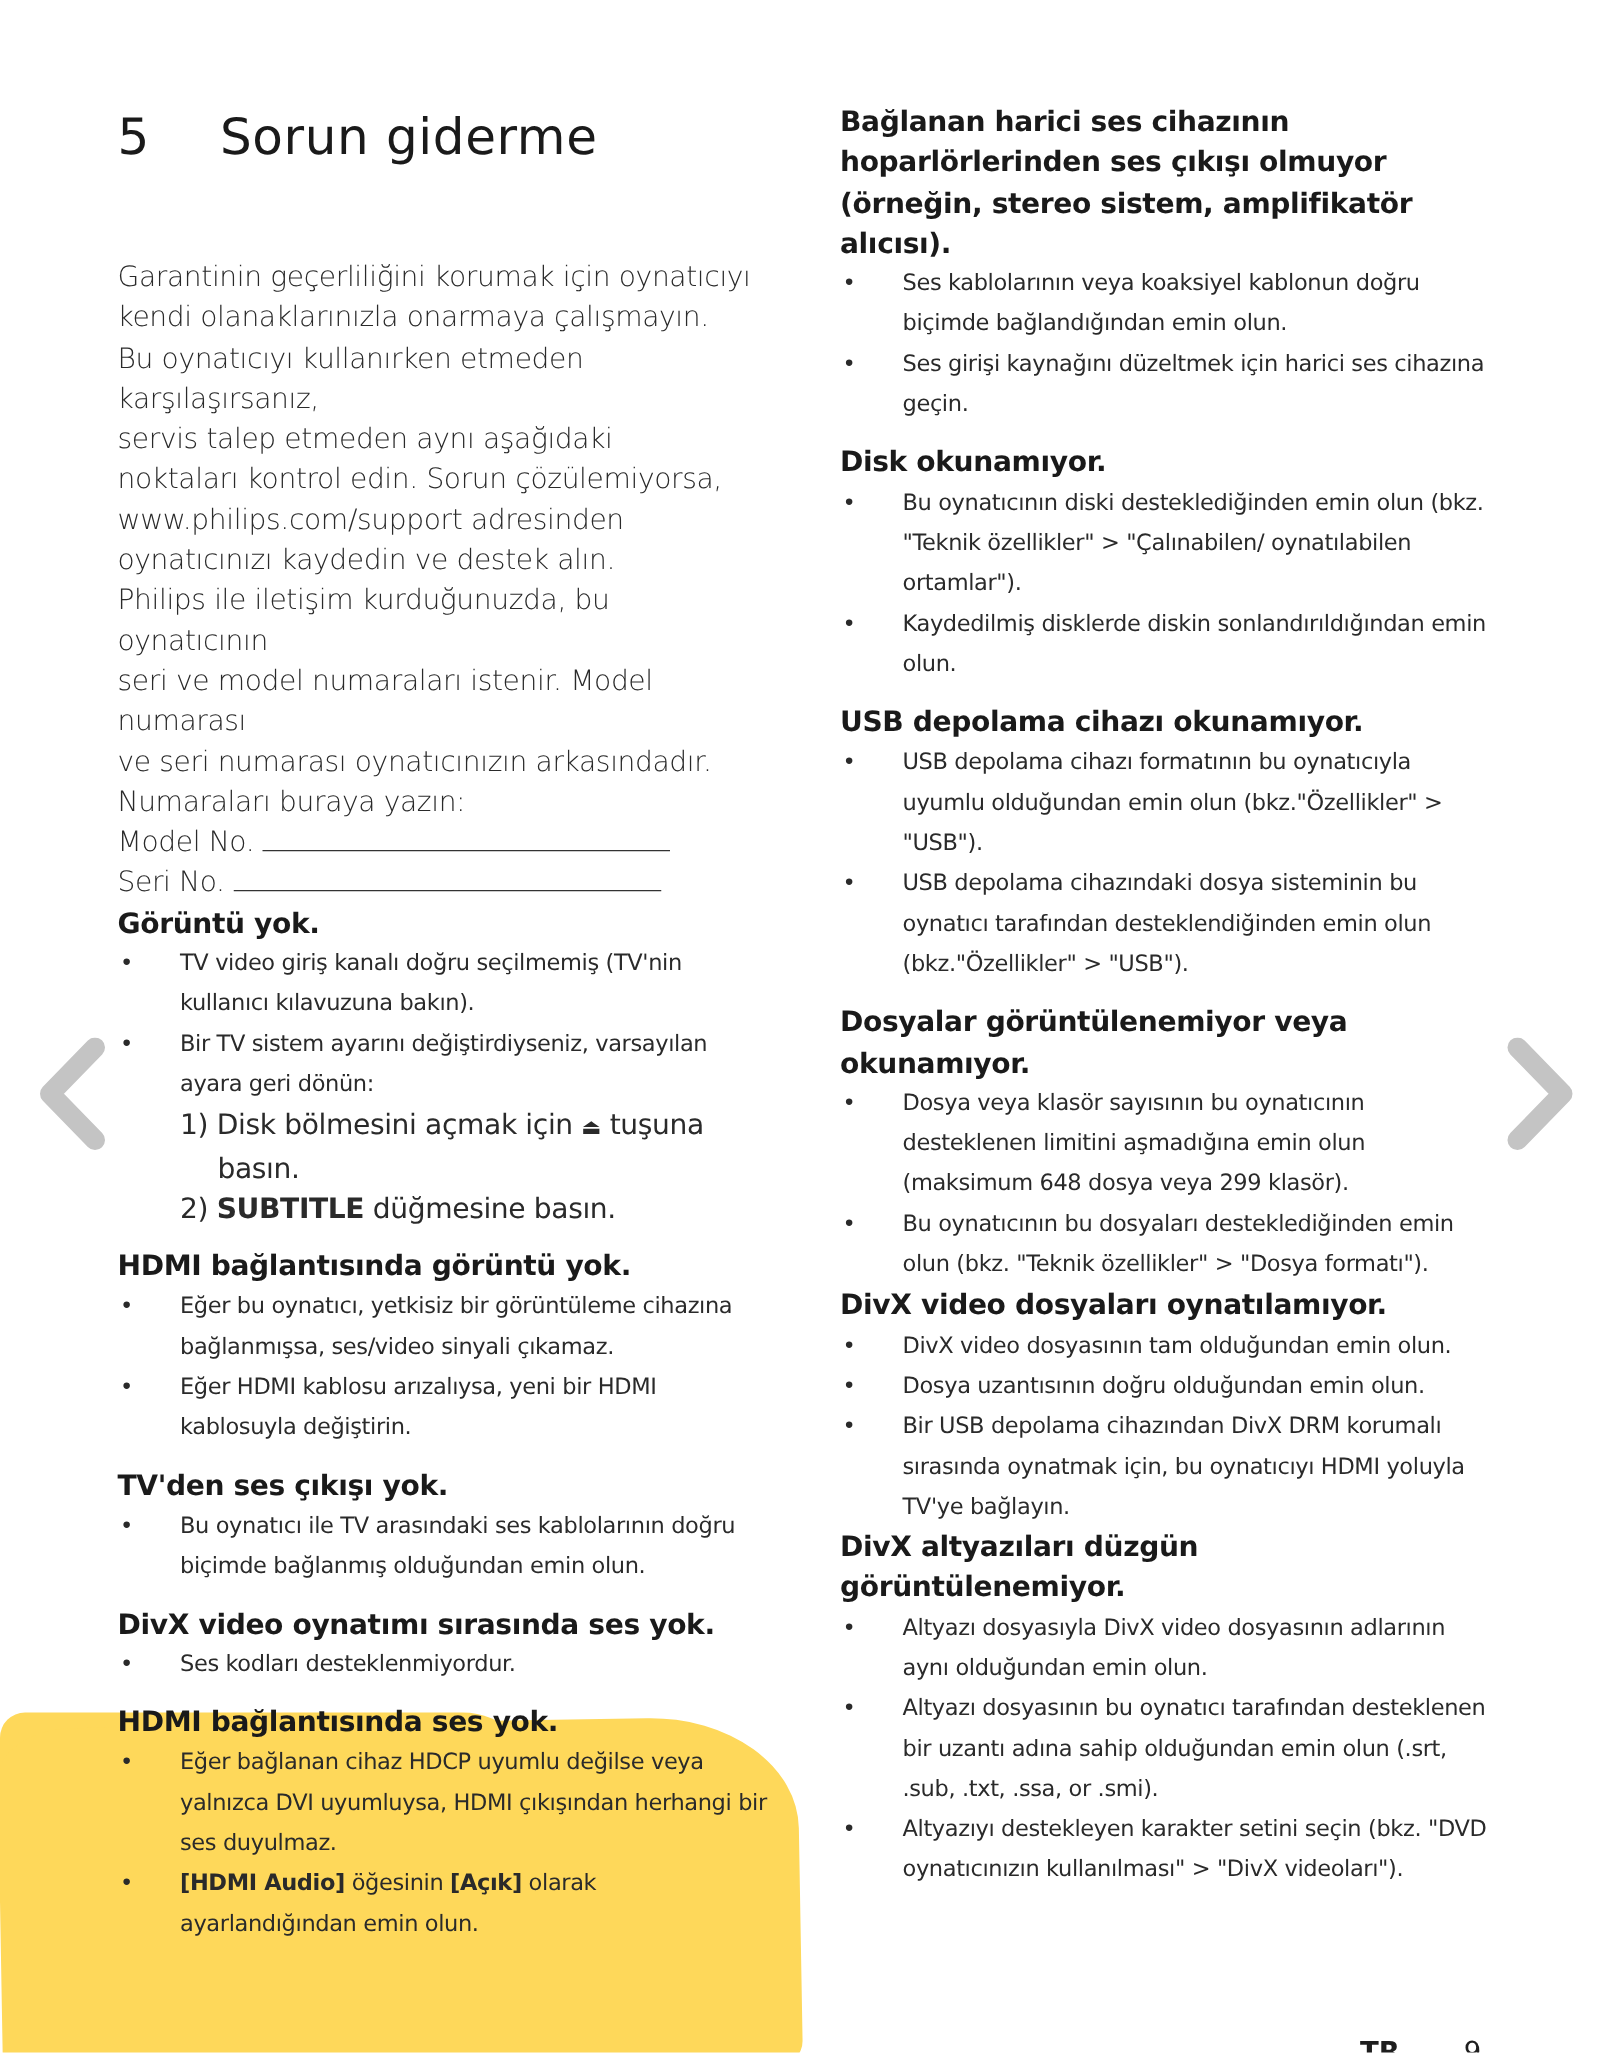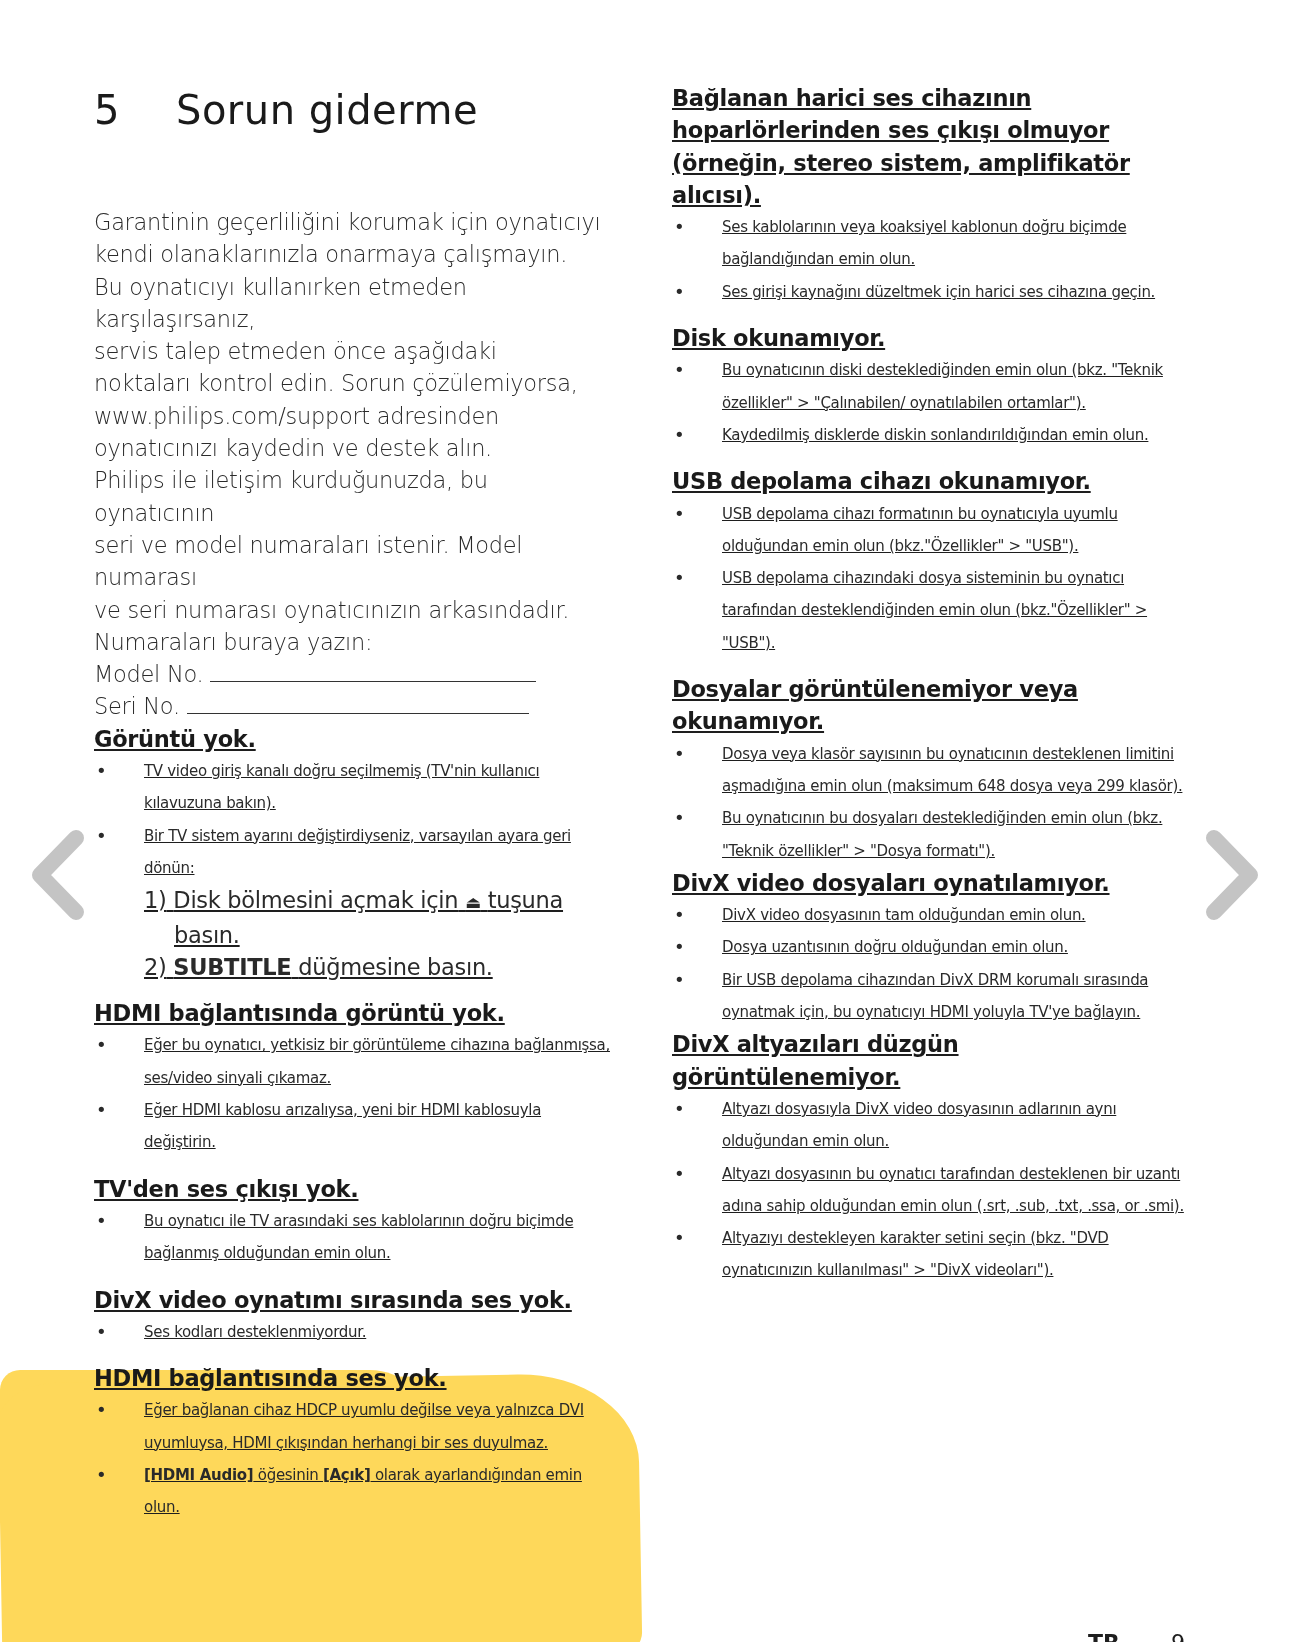--- a/index.html
+++ b/index.html
@@ -23,25 +23,25 @@
   .col-left { left: 94px; top: 74px; width: 520px; }
   .col-right { left: 672px; top: 82px; width: 520px; }
   .title {
     font-size: 40px; font-weight: normal; margin: 0 0 60px 0;
     letter-spacing: 0.5px; line-height: 72px; color: #1a1a1a;
   }
   .title .num { display: inline-block; width: 82px; }
   p, .line { margin: 0; font-size: 22.5px; line-height: 32.3px; color: #2a2a2a; font-weight: 300; letter-spacing: -0.3px; }
   .intro { }
   .blank { display: inline-block; border-bottom: 1.5px solid #333; height: 22px; vertical-align: baseline; }
-  .section { margin-bottom: 14px; text-decoration: underline; }
+  .section { margin-bottom: 14px; }
   .section.tight { margin-bottom: 0; }
   .sec-head { font-size: 22.5px; line-height: 32.3px; font-weight: bold; color: #1a1a1a; margin: 0; letter-spacing: -0.3px; }
   ul { list-style: none; margin: 0; padding: 0; }
-  li { position: relative; padding-left: 50px; font-size: 15px; line-height: 32.3px; color: #2a2a2a; letter-spacing: -0.3px; }
+  li { position: relative; padding-left: 50px; font-size: 18px; line-height: 32.3px; color: #2a2a2a; letter-spacing: -0.3px; }
   li::before { content: "•"; position: absolute; left: 2px; top: 0; font-size: 18px; }
   .sub { padding-left: 50px; font-size: 22.5px; line-height: 32.3px; color: #2a2a2a; letter-spacing: -0.3px; }
   .sub .cont { padding-left: 30px; display: block; }
   b { font-weight: bold; }
   .nav-arrow { position: absolute; z-index: 2; cursor: pointer; }
   .nav-left { left: 28px; top: 830px; }
   .nav-right { left: 1202px; top: 830px; }
   .footer { position: absolute; top: 1630px; left: 1088px; font-size: 22px; z-index: 1; color: #1e1e1e; }
   .footer .lang { font-weight: bold; margin-right: 44px; }
 </style>
@@ -53,21 +53,21 @@
 
 <div class="col col-left">
   <h1 class="title">
     <span class="num">5</span><span>Sorun giderme</span>
   </h1>
 
   <div class="intro">
     <p class="line">Garantinin geçerliliğini korumak için oynatıcıyı</p>
     <p class="line">kendi olanaklarınızla onarmaya çalışmayın.</p>
     <p class="line">Bu oynatıcıyı kullanırken etmeden karşılaşırsanız,</p>
-    <p class="line">servis talep etmeden önce aşağıdaki</p>
+    <p class="line">servis talep etmeden aynı aşağıdaki</p>
     <p class="line">noktaları kontrol edin. Sorun çözülemiyorsa,</p>
     <p class="line">www.philips.com/support adresinden</p>
     <p class="line">oynatıcınızı kaydedin ve destek alın.</p>
     <p class="line">Philips ile iletişim kurduğunuzda, bu oynatıcının</p>
     <p class="line">seri ve model numaraları istenir. Model numarası</p>
     <p class="line">ve seri numarası oynatıcınızın arkasındadır.</p>
     <p class="line">Numaraları buraya yazın:</p>
     <p class="line">
       <span>Model No.</span>
       <span class="blank" style="width:326px"></span>

